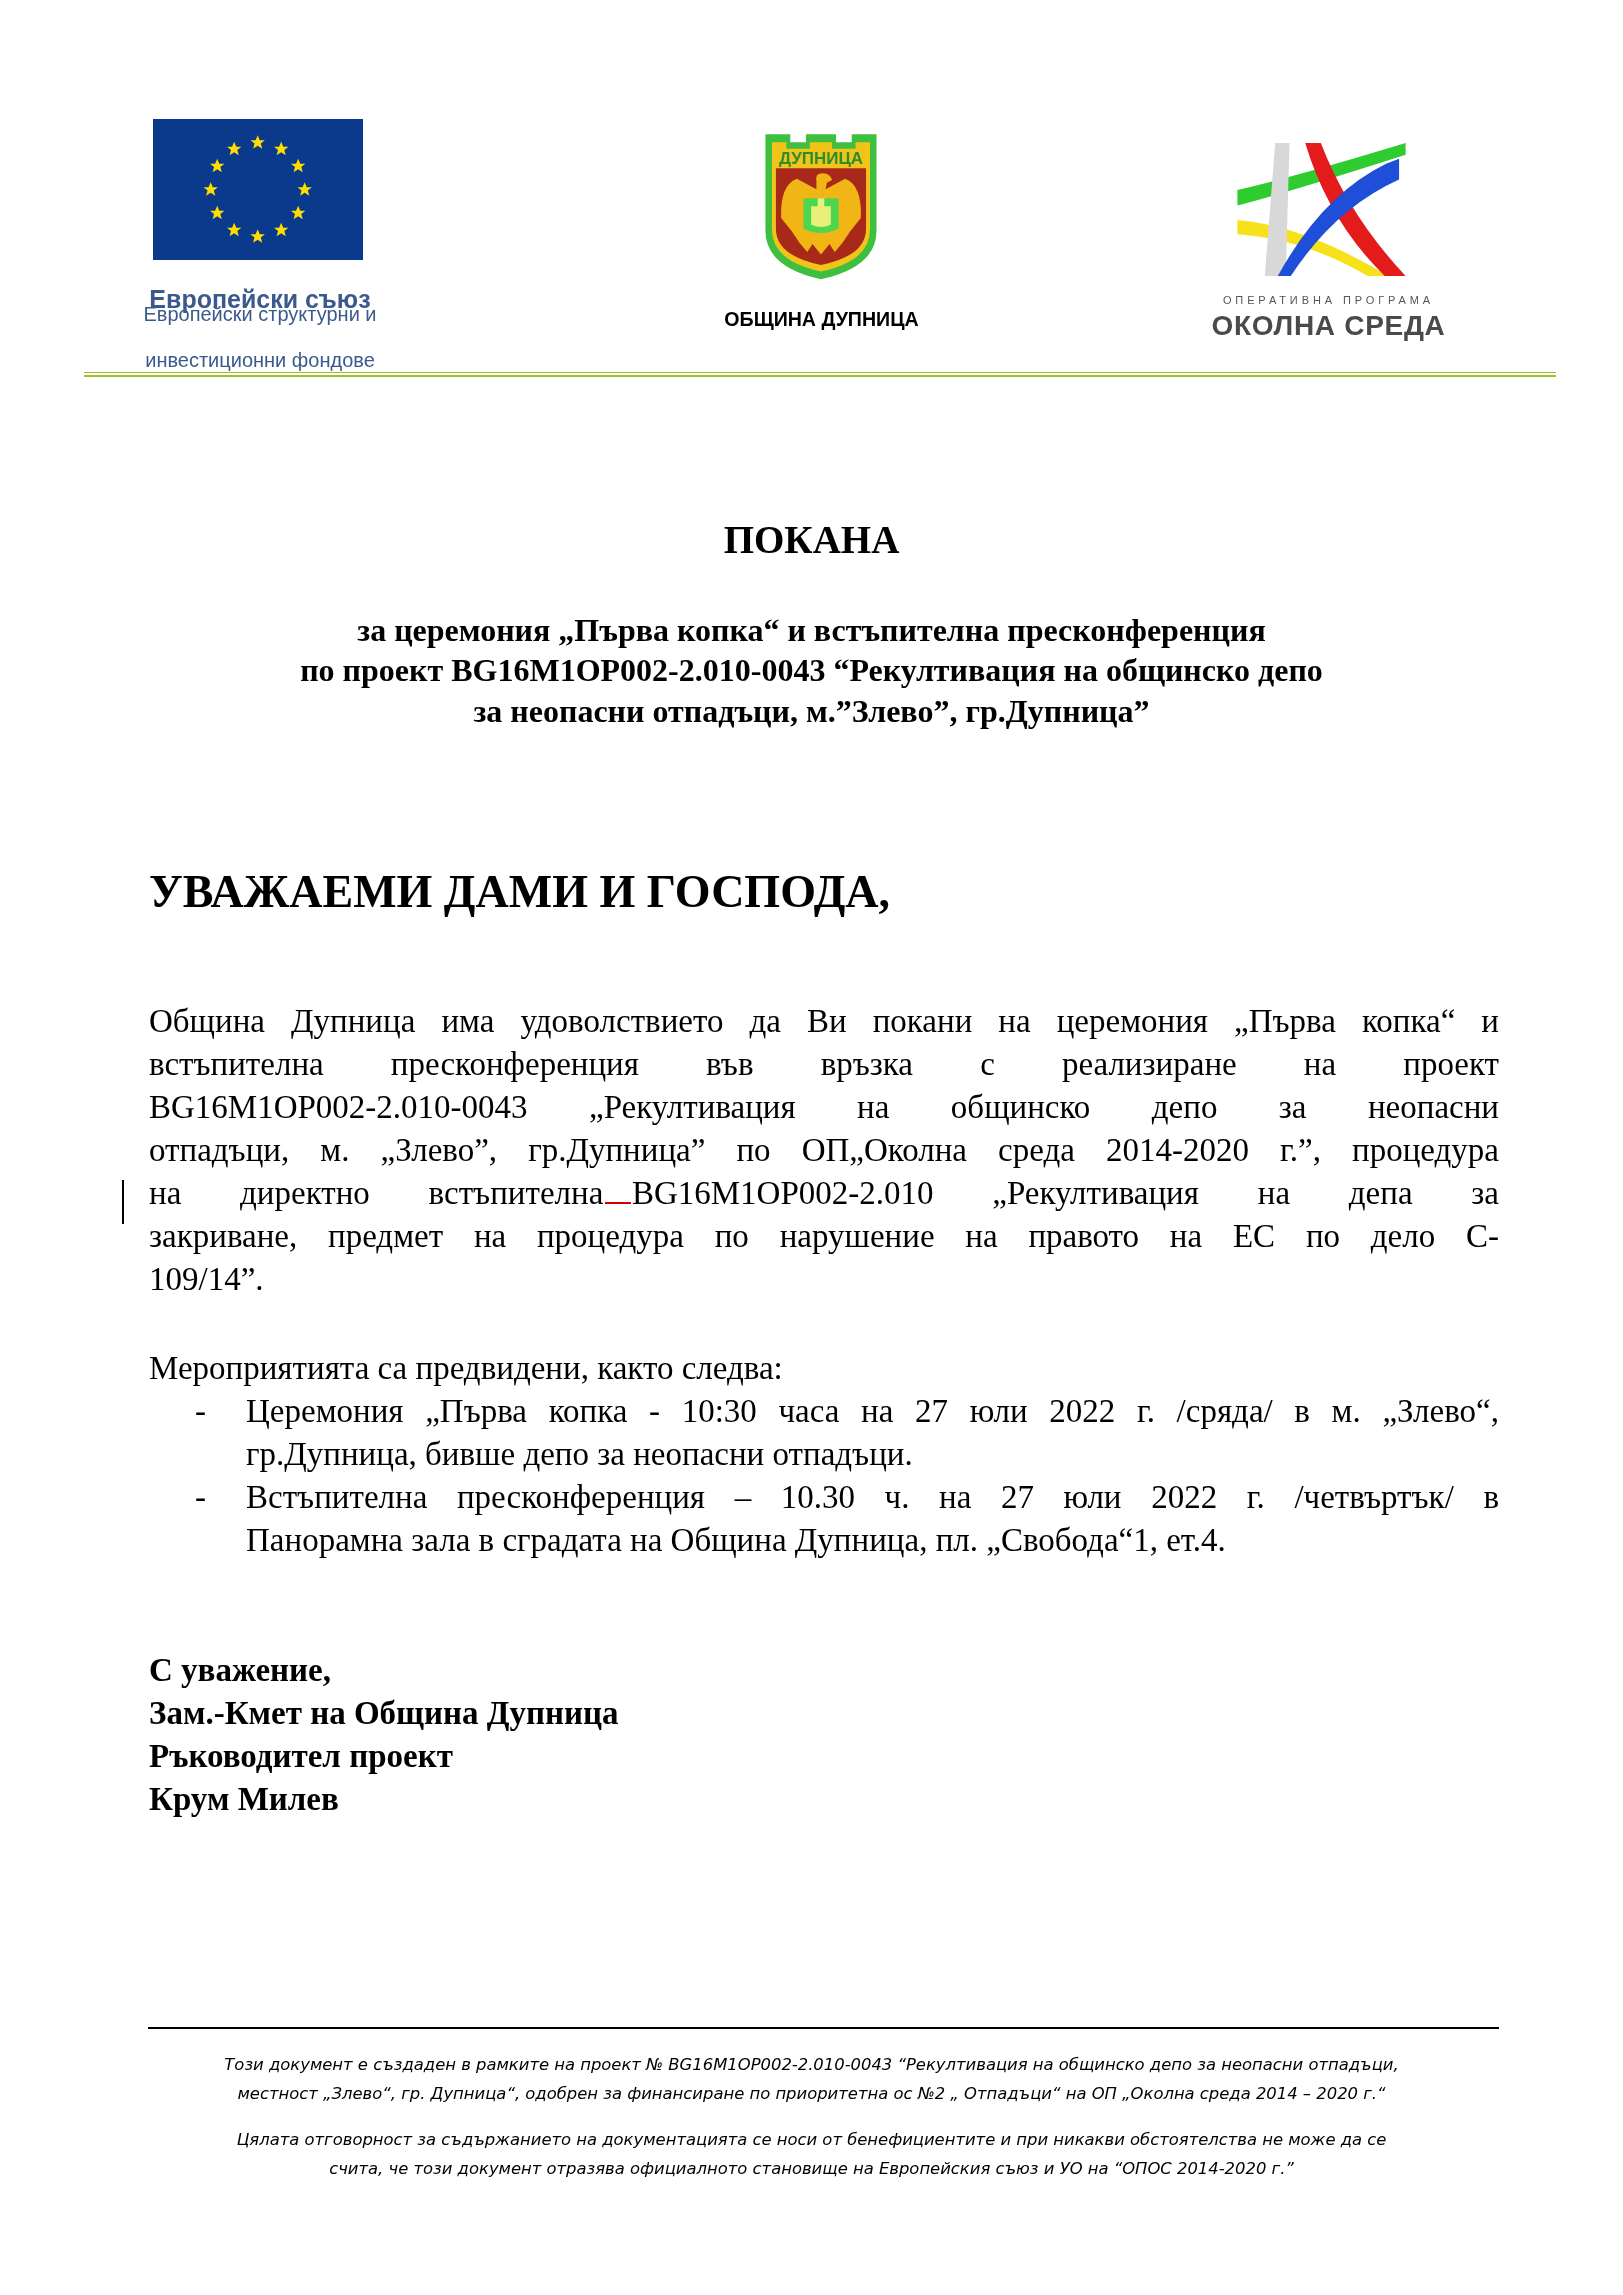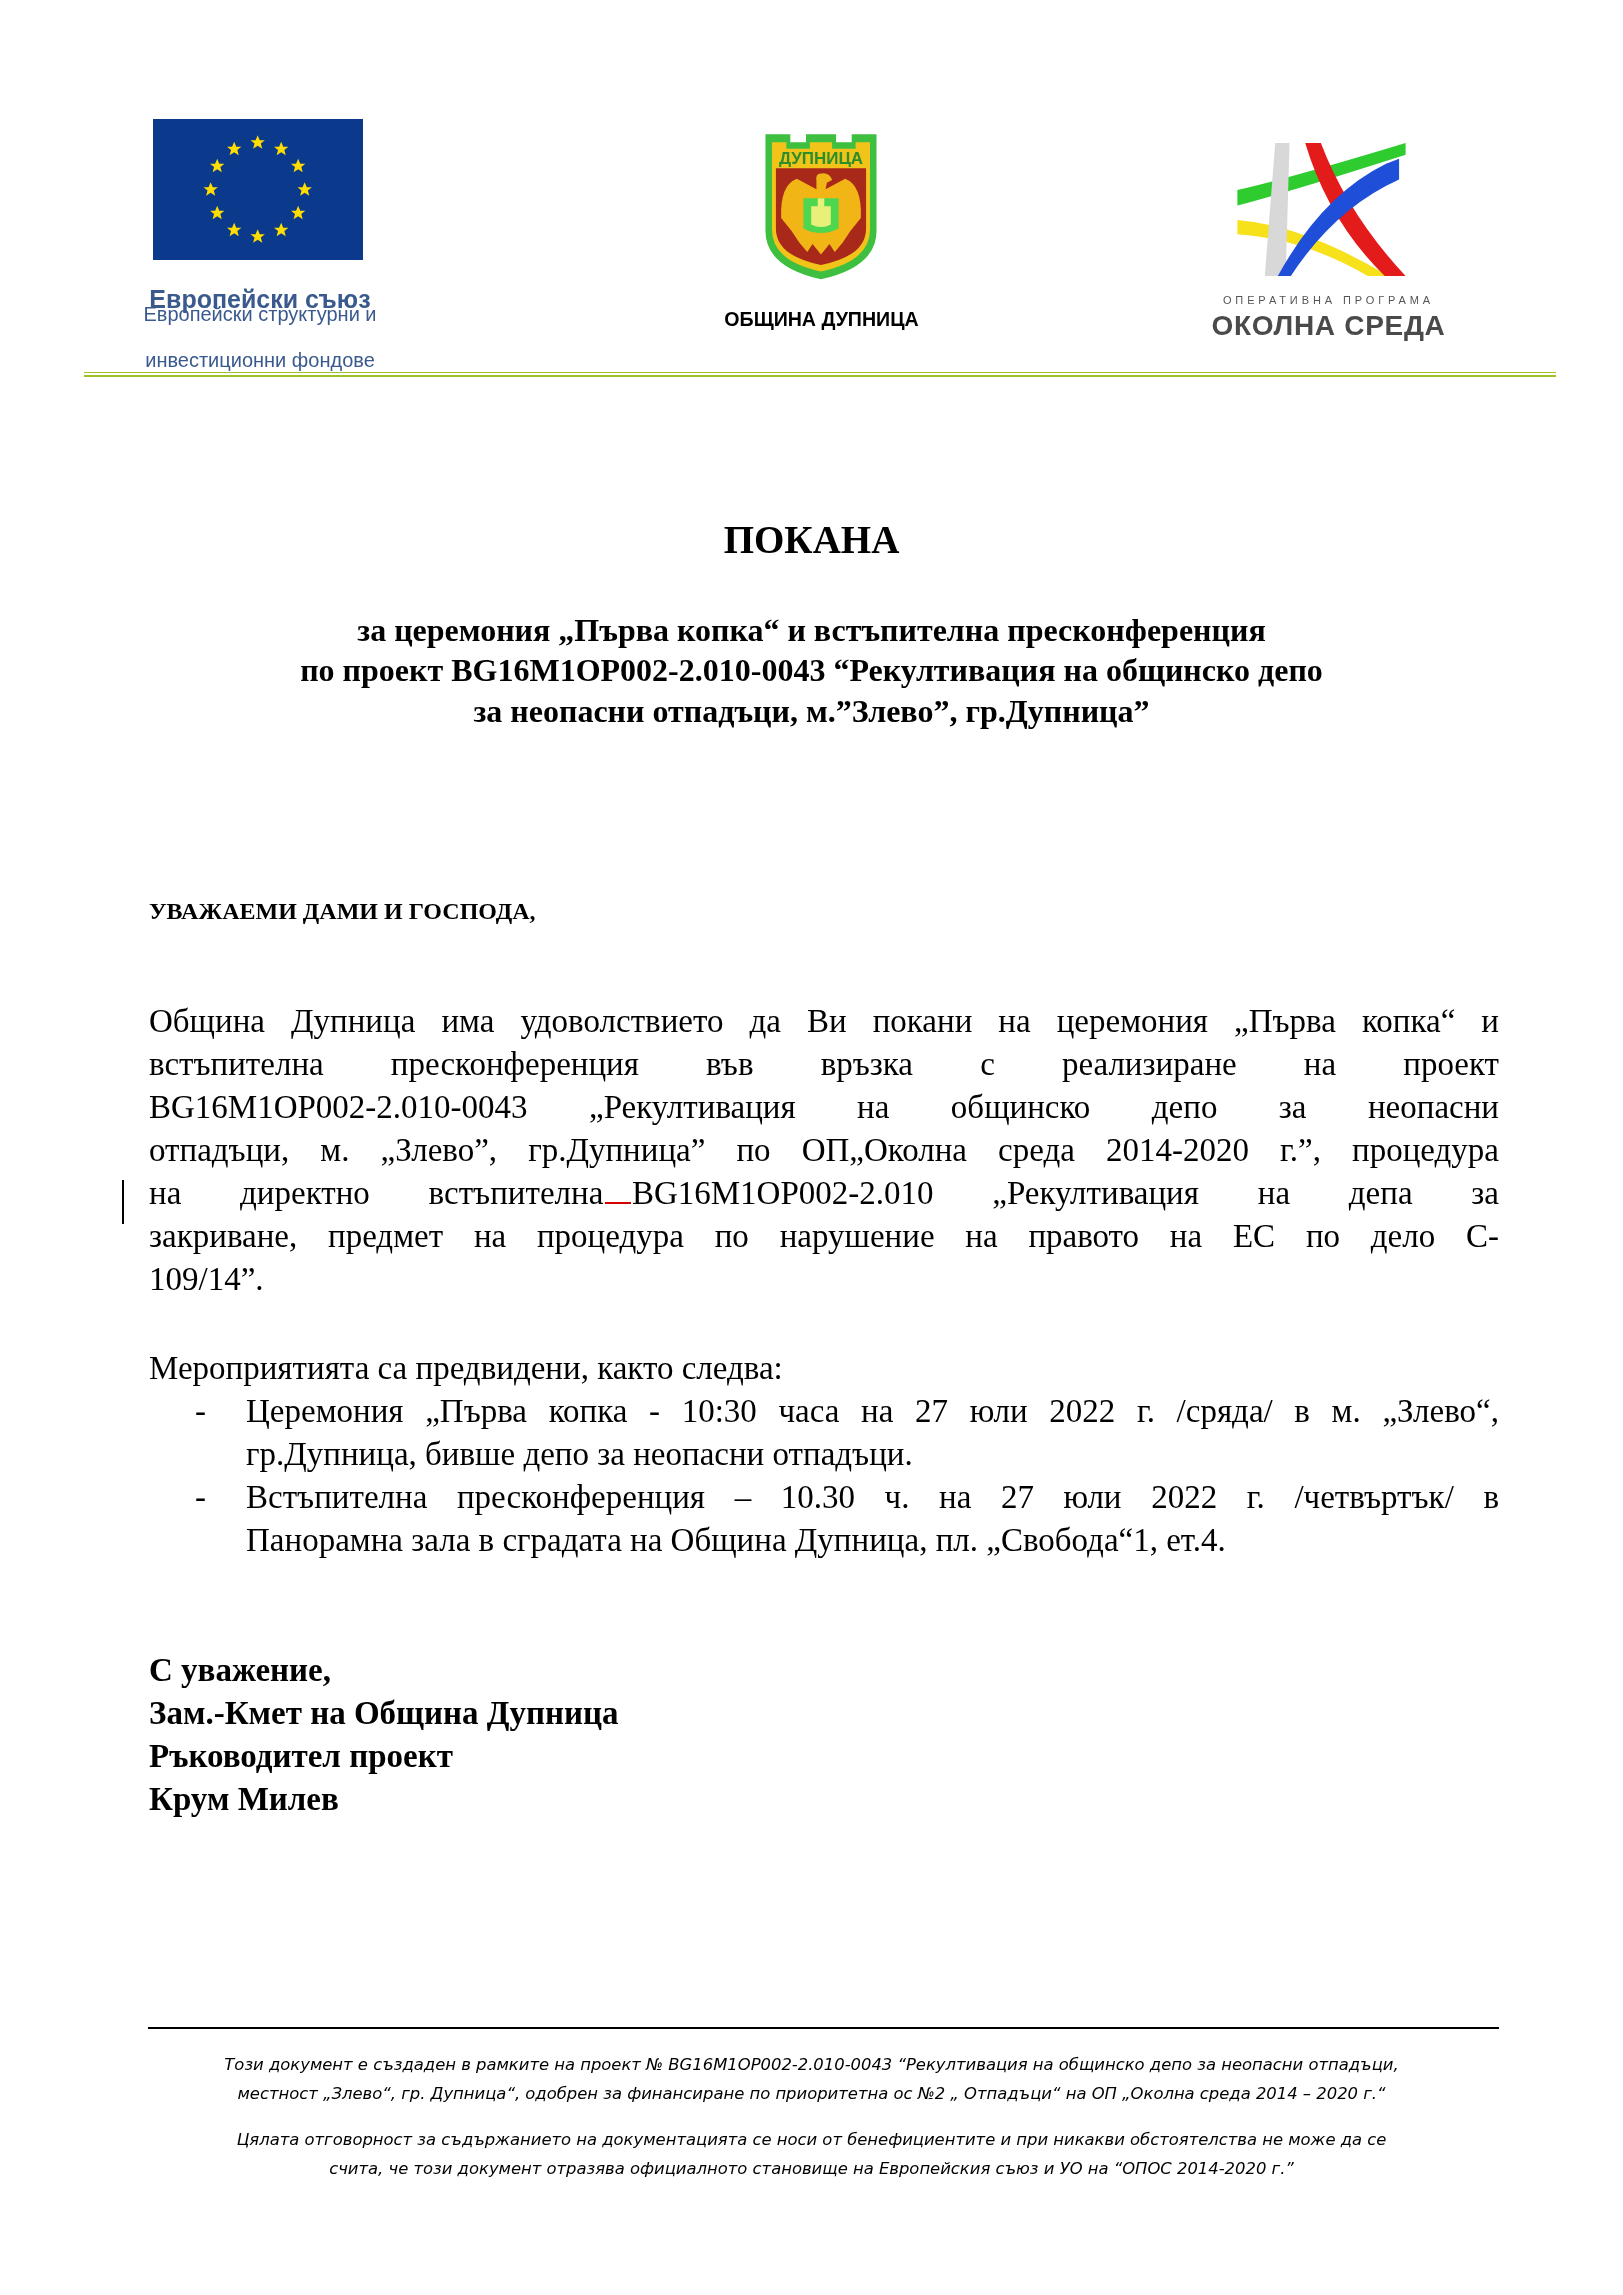--- a/index.html
+++ b/index.html
@@ -29,21 +29,21 @@
   #header-rule { left:84px; top:372px; width:1472px; height:4.6px;
     border-top:1.3px solid #9dc02b; border-bottom:2px solid #9dc02b; box-sizing:border-box; }
 
   
   #doc-title { left:0; width:1623px; top:517px; text-align:center; font-size:39px; font-weight:bold; }
   .subtitle { left:0; width:1623px; text-align:center; font-size:32px; font-weight:bold; line-height:41px; }
   #sub-1 { top:610px; }
   #sub-2 { top:650px; }
   #sub-3 { top:691px; }
 
-  #salutation { left:149px; top:898px; font-size:24px; font-weight:bold;text-align:center; }
+  #salutation { left:149px; top:865px; font-size:46px; font-weight:bold;text-align:center; }
 
   
   .body-block { left:149px; width:1350px; font-size:33px; line-height:43px; }
   .jline { display:block; text-align:justify; text-align-last:justify; height:43px; white-space:nowrap; overflow:visible; }
   .lline { display:block; text-align:left; height:43px; white-space:nowrap; }
   #para-1 { top:1000px; }
   .red-mark { display:inline-block; width:26px; border-bottom:2.6px solid #d40000; height:26px; vertical-align:baseline; margin:0 1.3px; }
   #change-bar { left:122px; top:1180px; width:2px; height:44px; background:#000; }
 
   #events-intro { left:149px; top:1347px; font-size:33px; line-height:43px; }

